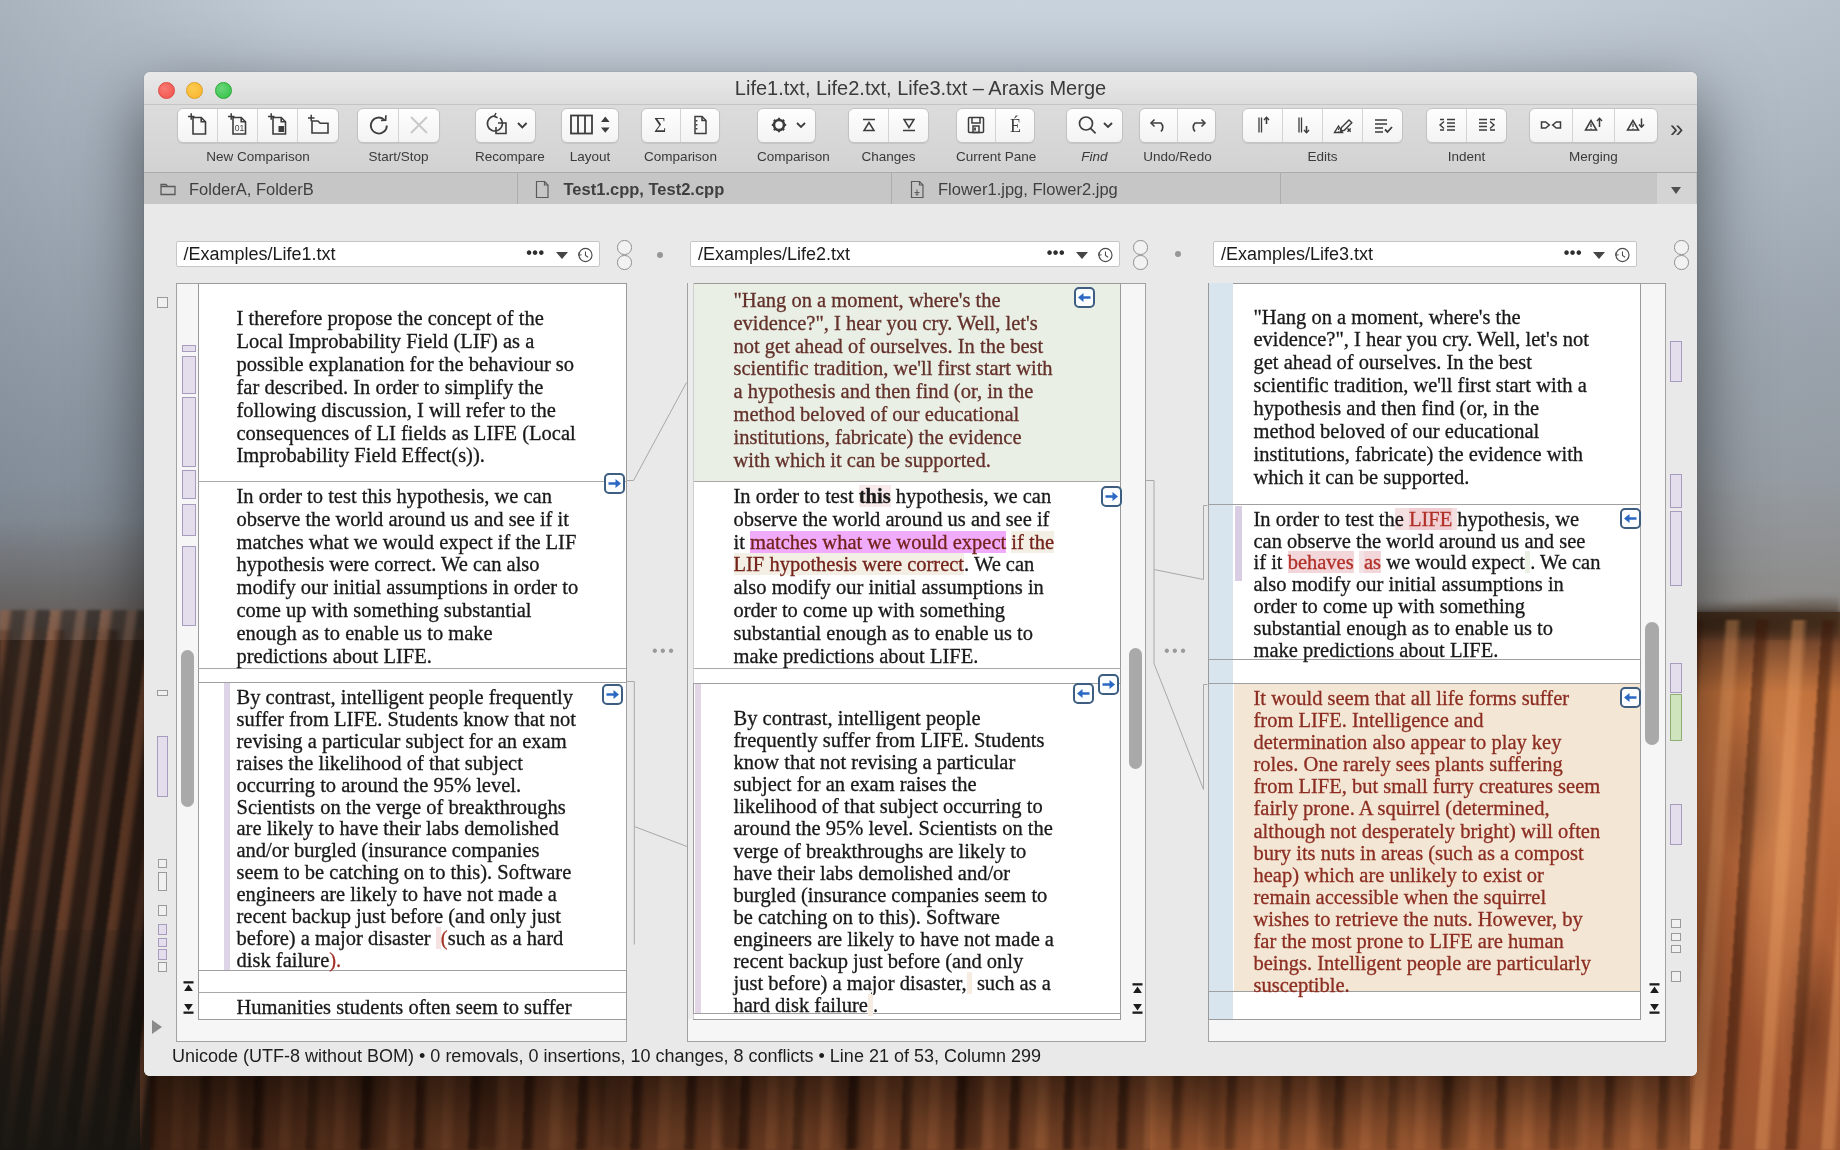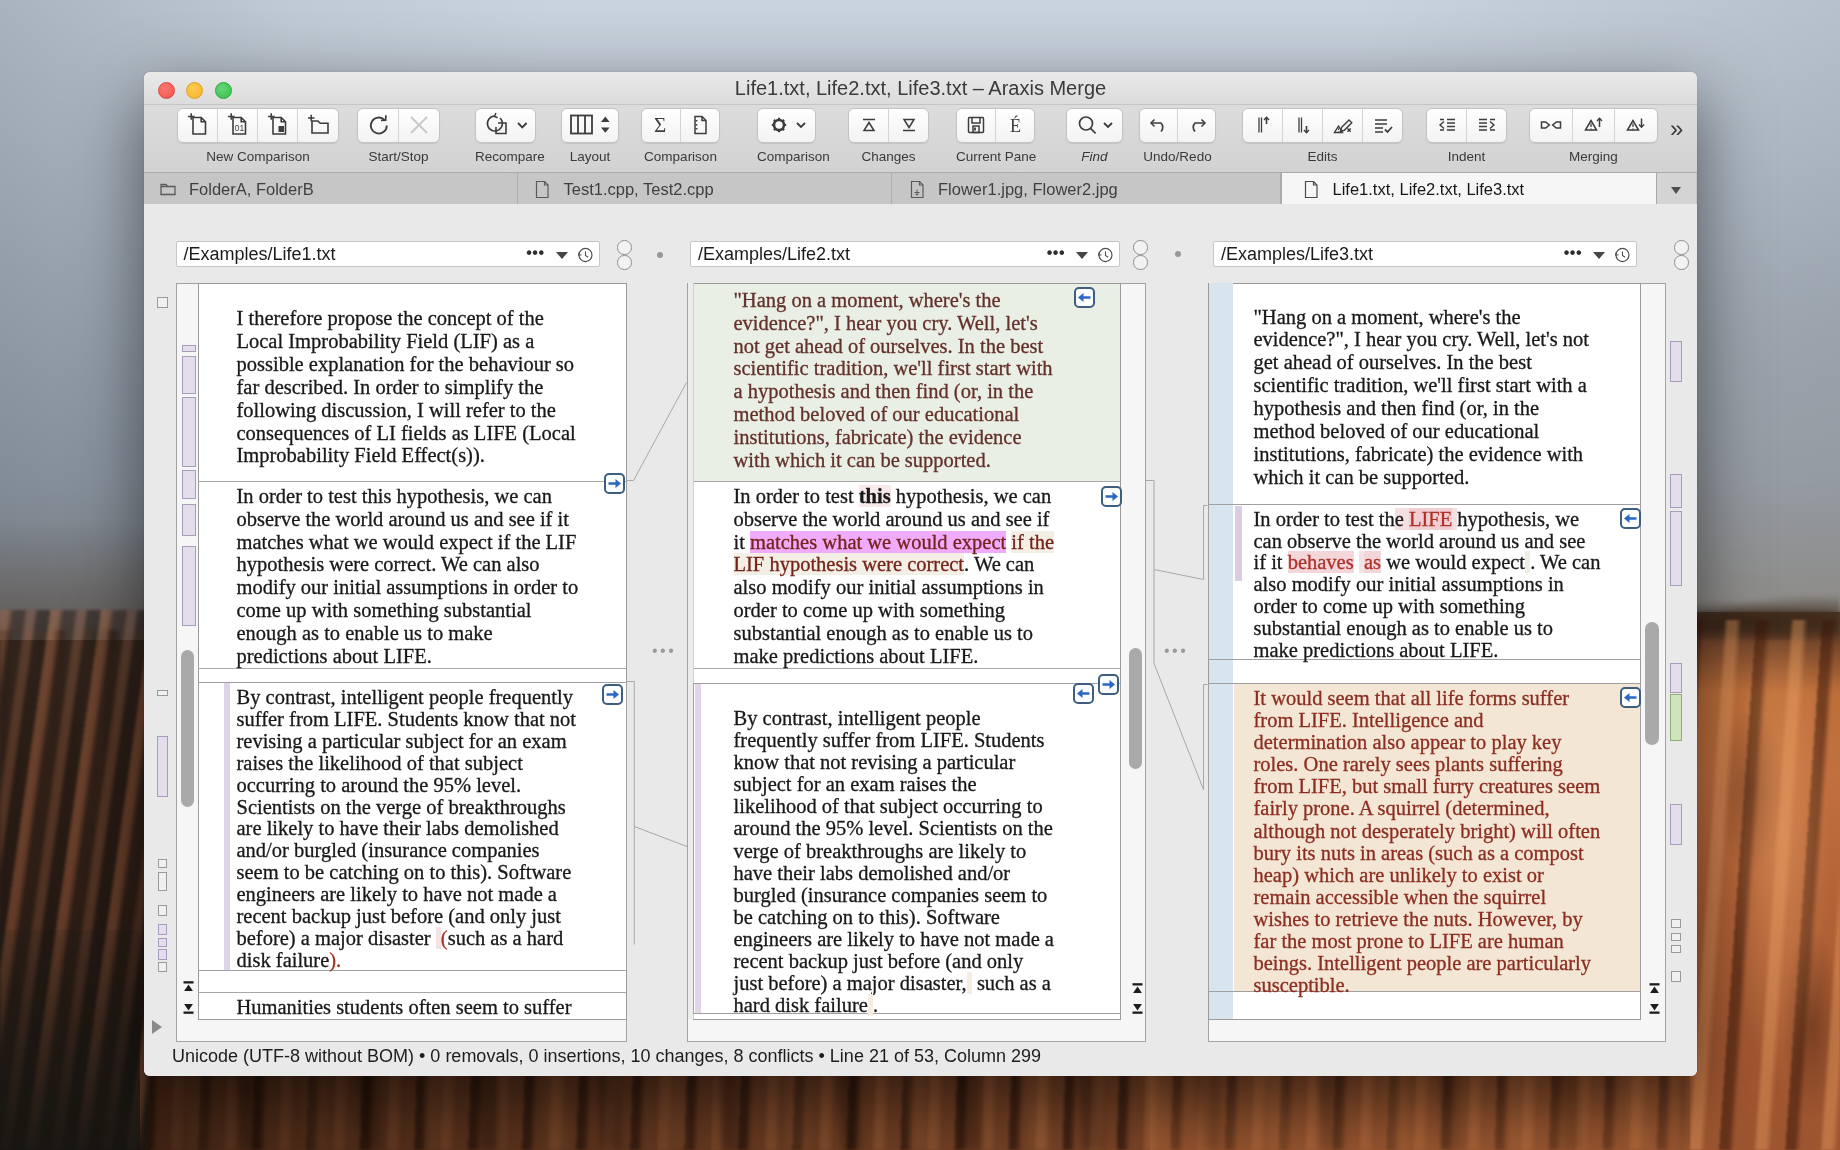--- a/index.html
+++ b/index.html
@@ -335,41 +335,34 @@
       <div style="position:absolute;left:1526px;top:10px;font-size:24px;color:#3d3d3d;">»</div>
     </div>
     <div id="tabbar">
       <div class="tab" style="left:0;width:374px;">
         <svg class="ticon" style="left:15px;" width="18" height="18" viewBox="0 0 18 18" fill="none" stroke="#5a5a5a" stroke-width="1.3">
             <path d="M2 4.5h5l1.5 2H16v8H2z"></path>
             <path d="M2 6.5h6.5"></path>
           </svg>
         <div class="ttext" style="left:45px;">FolderA, FolderB</div>
       </div>
-      <div class="tab" style="left:374px;width:374px;">
+      <div class="tab" style="left:374px;width:374px;font-weight:bold;">
         <svg class="ticon" style="left:16px;" width="16" height="19" viewBox="0 0 16 19" fill="none" stroke="#5a5a5a" stroke-width="1.2">
             <path d="M2.5 1.5h8l3.5 3.5v12.5h-11.5z"></path>
             <path d="M10.5 1.5V5H14"></path>
           </svg>
         <div class="ttext" style="left:45.5px;">Test1.cpp, Test2.cpp</div>
       </div>
       <div class="tab" style="left:748px;width:389px;">
         <svg class="ticon" style="left:16.5px;" width="16" height="19" viewBox="0 0 16 19" fill="none" stroke="#5a5a5a" stroke-width="1.2">
             <path d="M2.5 1.5h8l3.5 3.5v12.5h-11.5z"></path>
             <path d="M10.5 1.5V5H14"></path>
             <path d="M5.5 12.5h5M8 9.5v5.5M6.5 13.8l1.5 1.6 1.5-1.6" stroke-width="1"></path>
           </svg>
         <div class="ttext" style="left:46px;">Flower1.jpg, Flower2.jpg</div>
-      </div>
-      <div class="tab" style="left:1137px;width:375.5px;background:#f6f6f6;border-right:1px solid #a8a8a8;border-left:1px solid #a8a8a8;">
-        <svg class="ticon" style="left:21px;" width="16" height="19" viewBox="0 0 16 19" fill="none" stroke="#4a4a4a" stroke-width="1.2">
-            <path d="M2.5 1.5h8l3.5 3.5v12.5h-11.5z"></path>
-            <path d="M10.5 1.5V5H14"></path>
-          </svg>
-        <div class="ttext" style="left:50.5px;color:#161616;">Life1.txt, Life2.txt, Life3.txt</div>
       </div>
       <div style="position:absolute;left:1512.5px;top:0;width:39px;height:32px;background:#d4d4d4;"></div>
       <div style="position:absolute;left:1527px;top:13.5px;width:0;height:0;border-left:5.5px solid transparent;border-right:5.5px solid transparent;border-top:7px solid #4f4f4f;"></div>
     </div>
     <div id="content">
 
       <div class="pfield" style="left:31.5px;width:424px;">
         <div class="ptext">/Examples/Life1.txt</div>
         <div class="pdots" style="right:54px;">•••</div>
         <div class="parr" style="right:31px;"></div>

